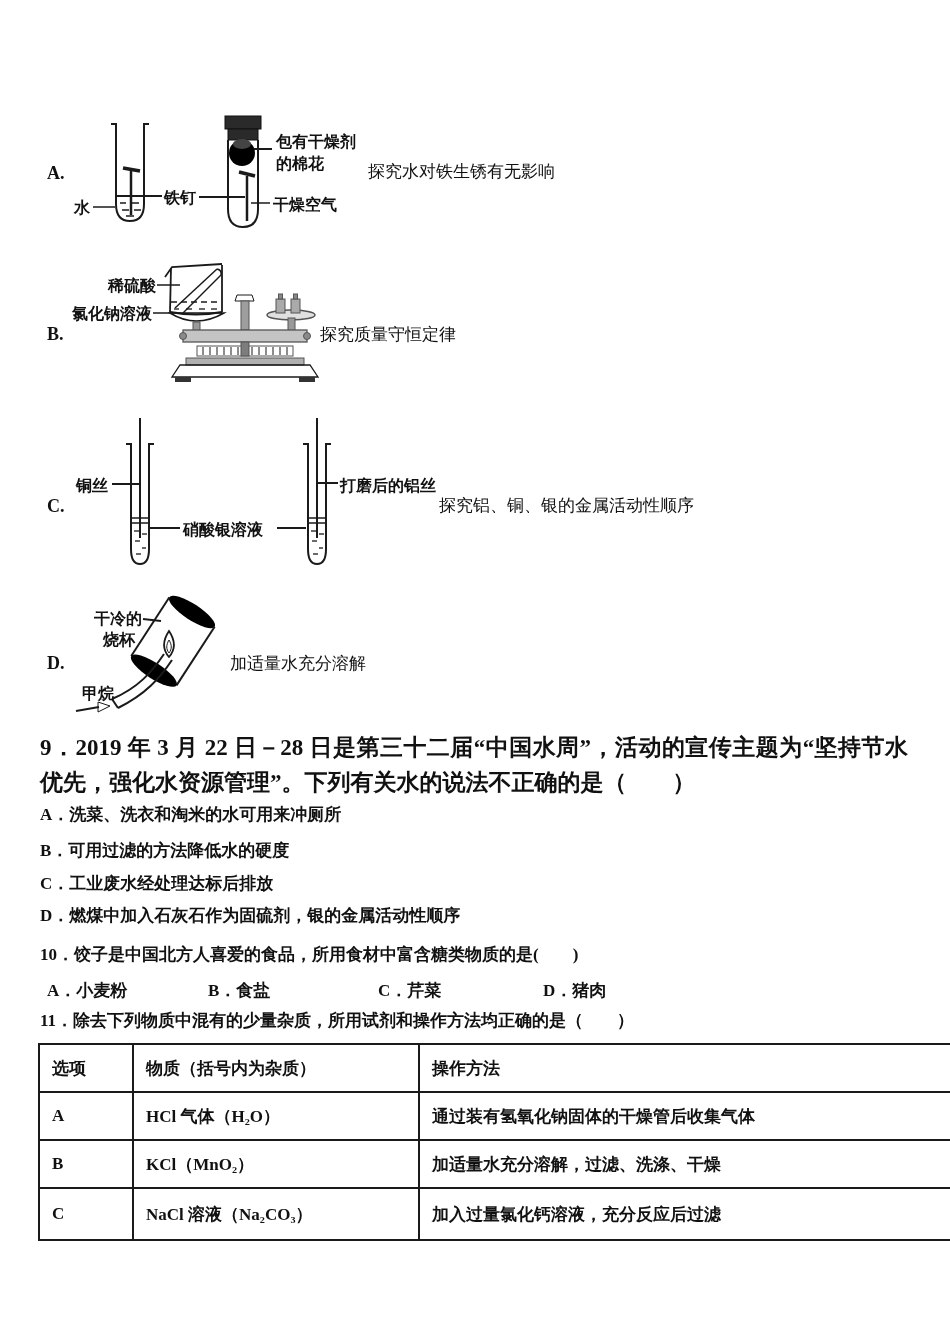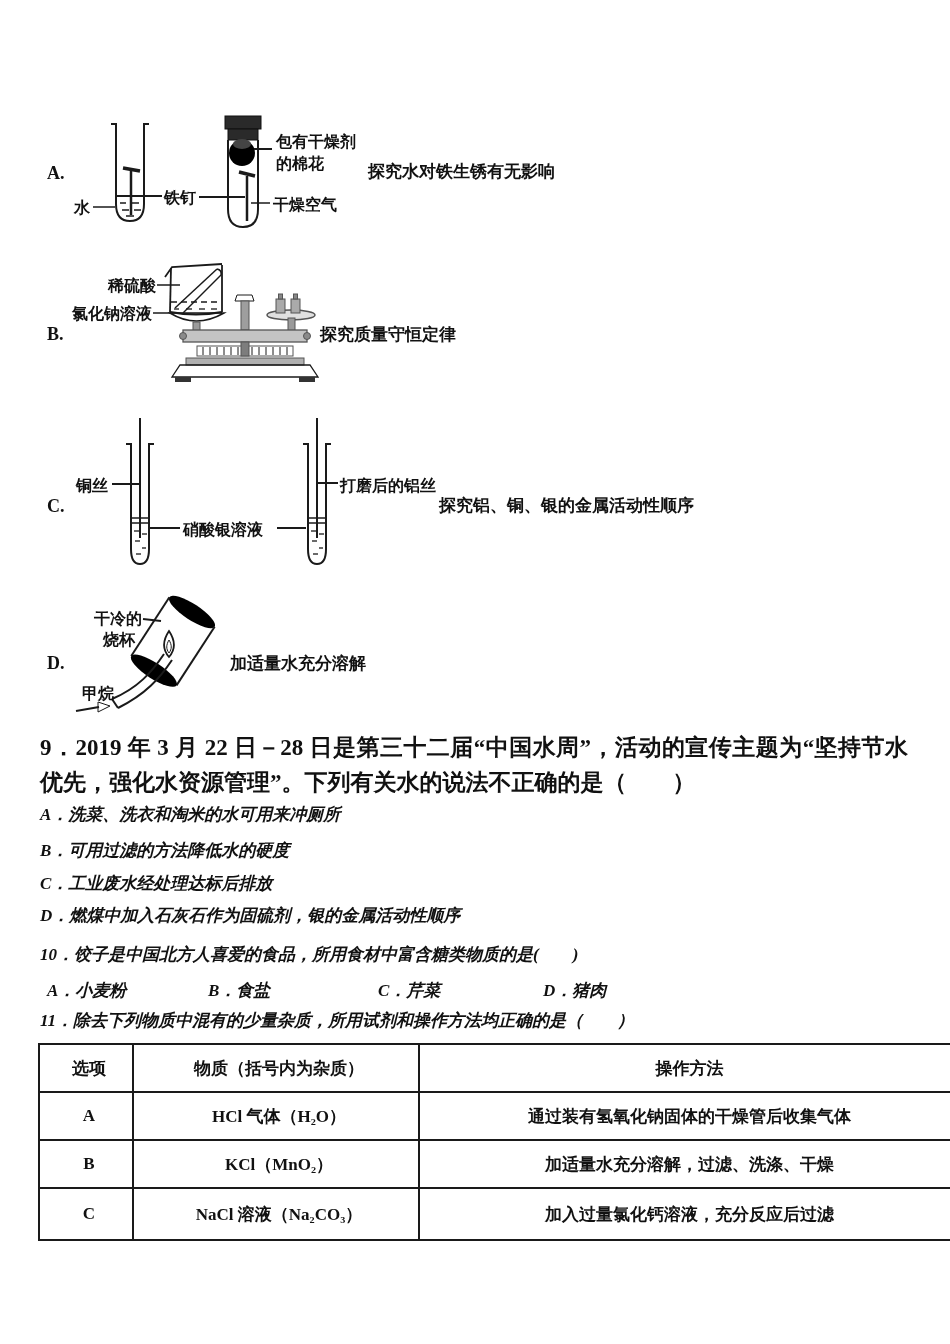--- a/index.html
+++ b/index.html
@@ -2,33 +2,33 @@
 <html><head>
 <meta charset="utf-8">
 <style>
   html,body{margin:0;padding:0;}
   body{
     width:950px;height:1344px;position:relative;background:#ffffff;
     font-family:"Liberation Serif","DejaVu Serif",serif;
     color:#111111;overflow:hidden;
   }
   .letter{position:absolute;font-weight:bold;font-size:18px;line-height:18px;}
-  .cap{position:absolute;font-weight:bold;font-size:17px;line-height:19px;white-space:nowrap;}
+  .cap{position:absolute;font-weight:normal;font-size:17px;line-height:19px;white-space:nowrap;}
   .stem{position:absolute;font-weight:bold;font-size:23px;line-height:35px;text-align:justify;}
-  .optline{position:absolute;font-weight:bold;font-size:17px;line-height:20px;white-space:nowrap;font-style:italic;}
+  .optline{position:absolute;font-weight:bold;font-size:17px;line-height:20px;white-space:nowrap;}
   .diag{position:absolute;}
   .diag line,.diag path,.diag polyline{stroke:#1a1a1a;fill:none;}
   .diag text{font:bold 16px "Liberation Serif","DejaVu Serif",serif;fill:#111;stroke:none;}
   table.q11{
     position:absolute;left:38px;top:1043px;width:855px;
     border-collapse:collapse;table-layout:fixed;
   }
   table.q11 td,table.q11 th{
     border:2px solid #1a1a1a;font-weight:bold;font-size:17px;
-    text-align:center;vertical-align:middle;padding:2px 6px 2px 12px;
+    text-align:left;vertical-align:middle;padding:2px 6px 2px 12px;
   }
   table.q11 .c1{width:74px;}
   table.q11 .c2{width:266px;font-family:Liberation Mono, monospace;}
   table.q11 .c3{width:515px;}
   table.q11 tr{height:48px;}
   table.q11 tr.last{height:52px;}
 </style>
 </head>
 <body>
 

